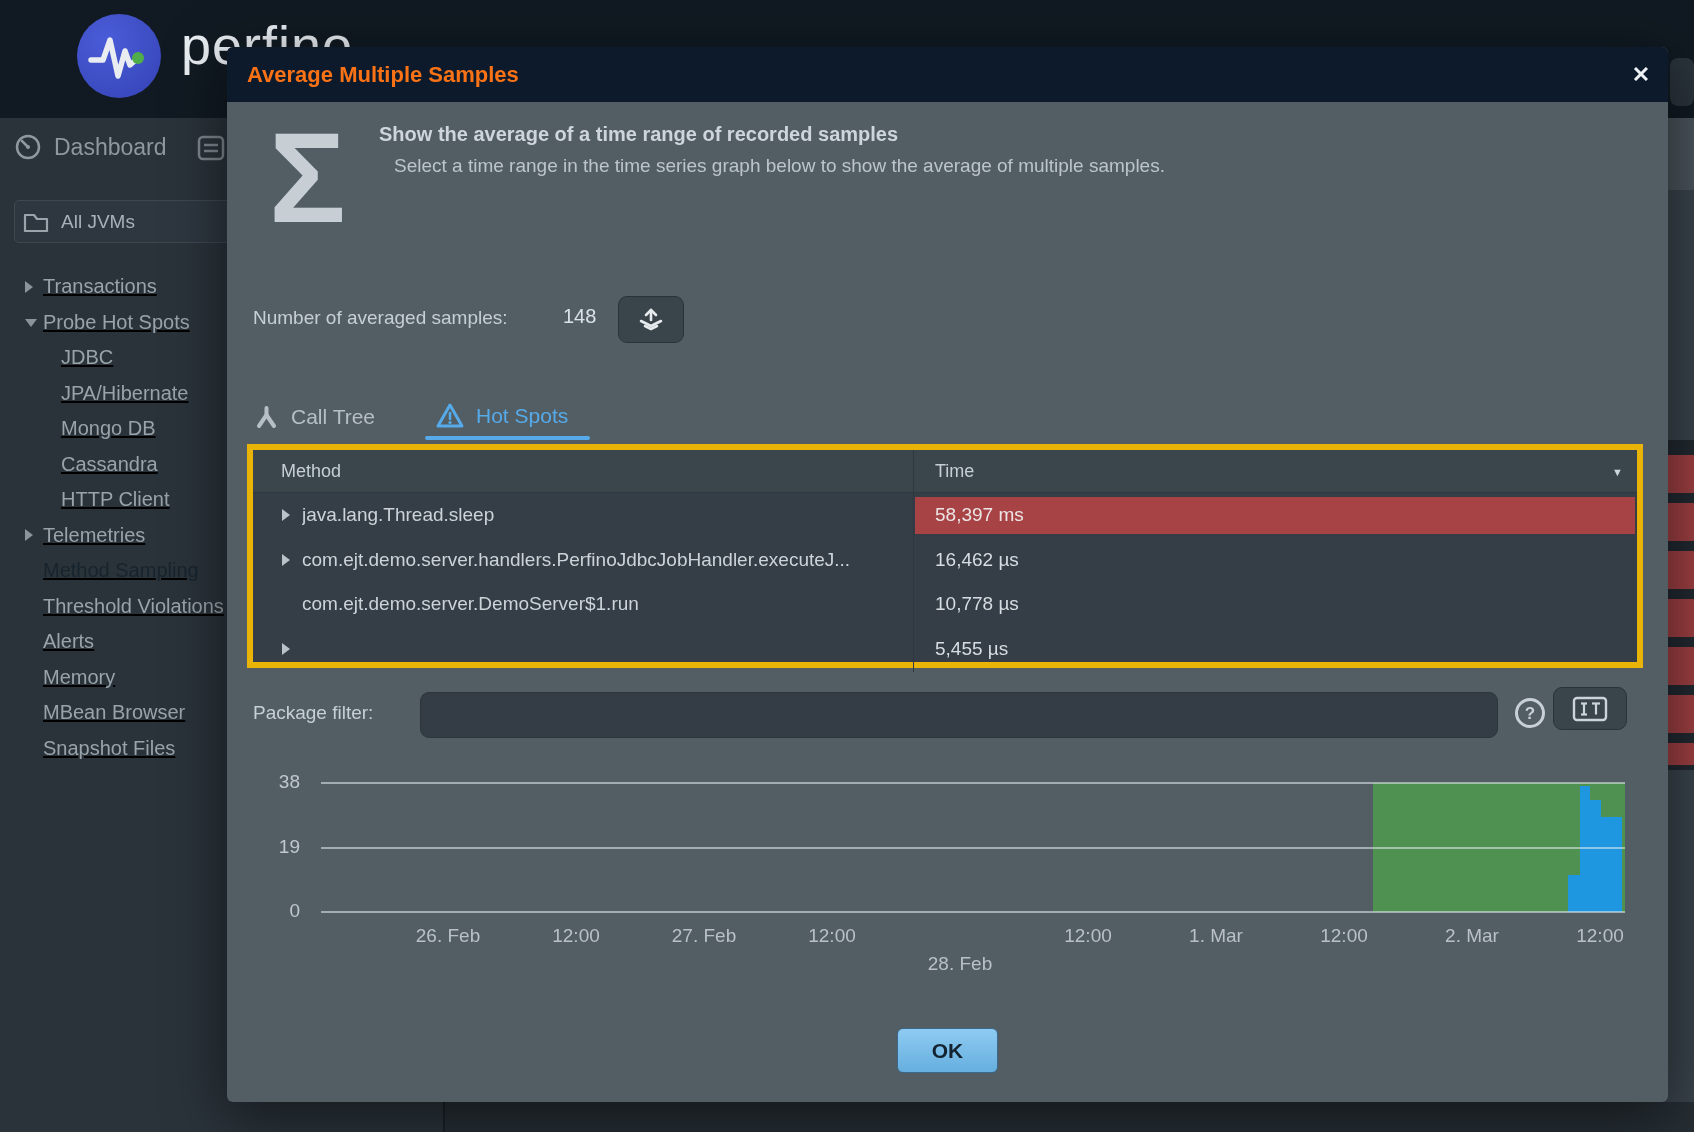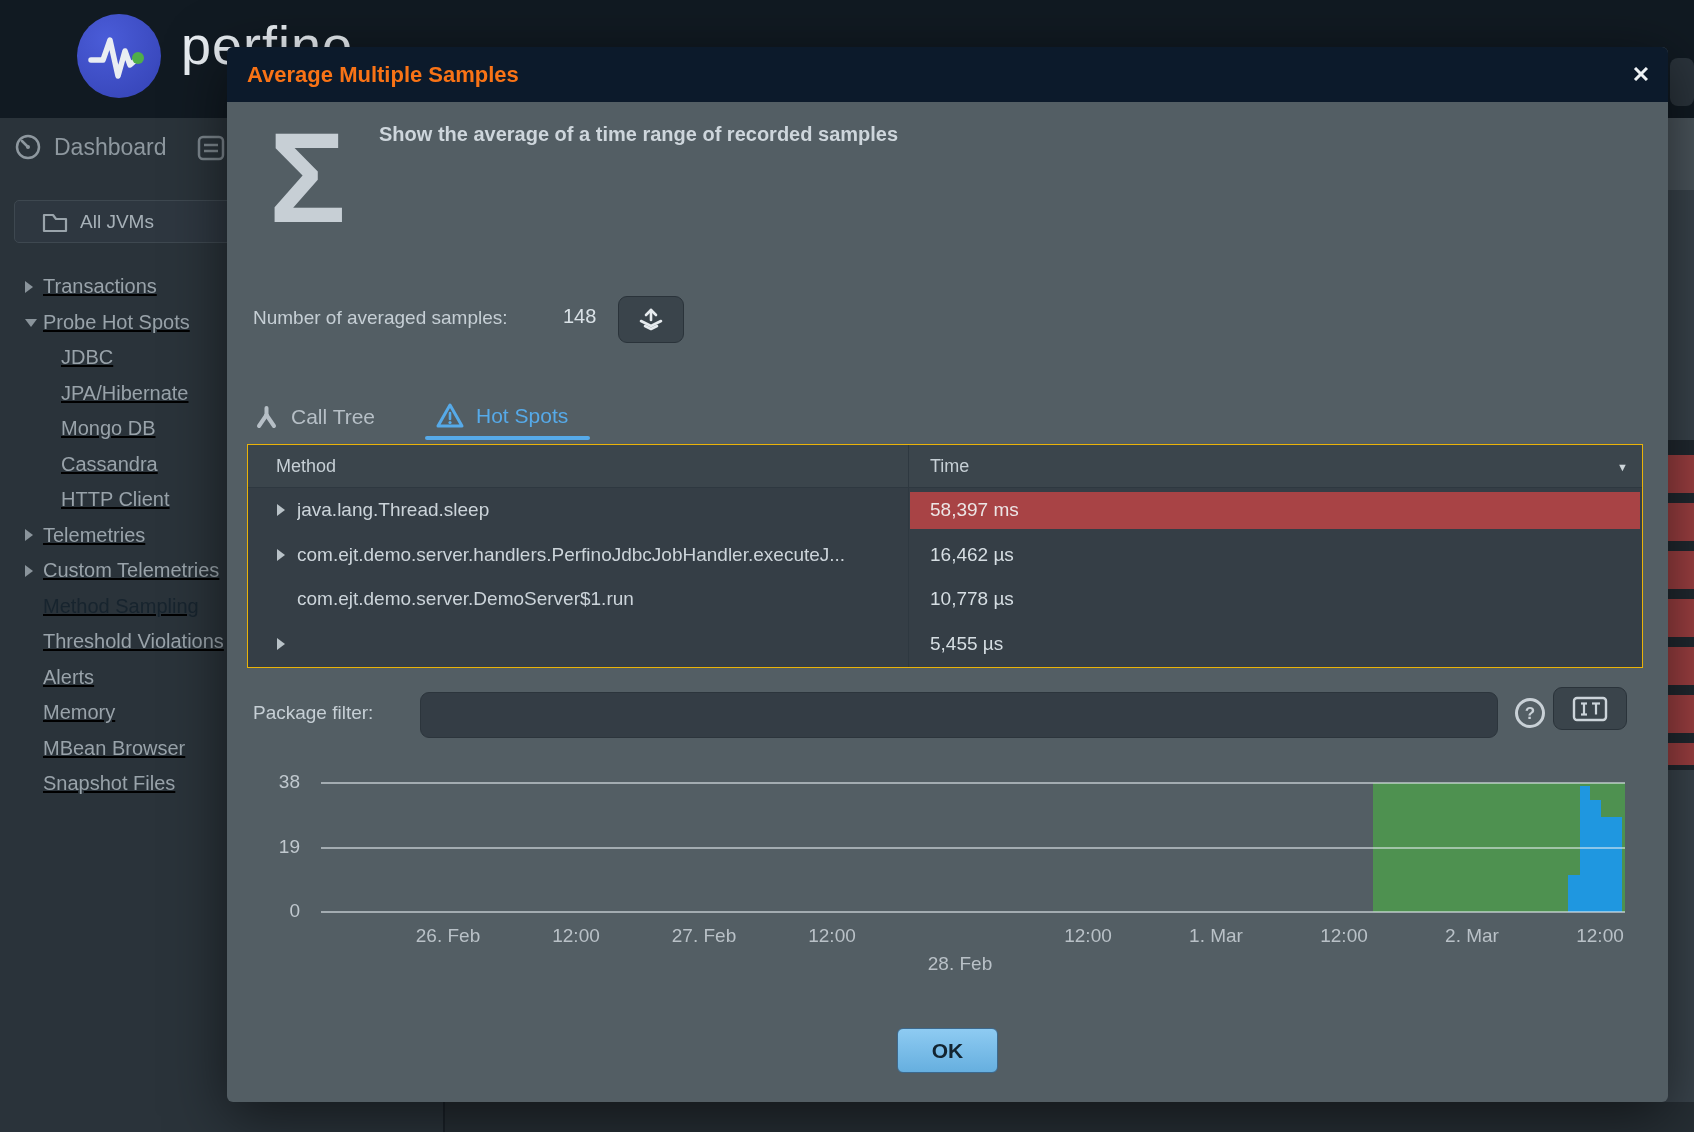--- a/index.html
+++ b/index.html
@@ -23,21 +23,21 @@
   .red-bar-bg { position:absolute; left:0; width:1249px; height:38px; background:#9c3f41; }
   .bg-btn-edge { position:absolute; left:1670px; top:58px; width:24px; height:48px;
                  background:#2b343c; border-radius:8px; }
 
   .nav-dashboard { position:absolute; left:14px; top:15px; display:flex; align-items:center; gap:12px; }
   .nav-dashboard .lbl { font-size:23px; color:#8e989f; }
   .partial-icon { position:absolute; left:197px; top:17px; }
 
   .jvm-box { position:absolute; left:14px; top:82px; width:230px; height:43px; background:#2e3740;
              border:1px solid #3e4850; border-radius:5px; display:flex; align-items:center; gap:12px;
-             padding-left:27px; }
+             padding-left:8px; }
   .jvm-box .lbl { font-size:19px; color:#a7b1b8; }
 
   .side-list { position:absolute; left:0; top:151px; width:443px;text-decoration:underline; }
   .side-item { position:relative; height:35.5px; display:flex; align-items:center;
                padding-left:43px; font-size:20px; color:#99a3aa; }
   .side-item.lvl1 { padding-left:61px; }
   .side-item .caret { position:absolute; left:25px; top:50%; width:0; height:0; }
   .caret.right { margin-top:-6px; border-top:6px solid transparent; border-bottom:6px solid transparent;
                  border-left:8px solid #8a949b; }
   .caret.down  { margin-top:-3px; border-left:6px solid transparent; border-right:6px solid transparent;
@@ -69,21 +69,21 @@
 
   .tab { position:absolute; display:flex; align-items:center; gap:11px; cursor:pointer; }
   .tab-calltree { left:26px; top:357px; }
   .tab-hotspots { left:208px; top:355px; }
   .tab .lbl { font-size:21px; color:#b6bfc6; }
   .tab-hotspots .lbl { color:#56aae9; }
   .tab-underline { position:absolute; left:198px; top:389px; width:165px; height:4px; background:#56aae9;
                    border-radius:2px; }
 
   .htable { position:absolute; left:20px; top:397px; width:1396px; height:224px; background:#353e46;
-            border:1px solid #eab308; }
+            border:6px solid #eab308; }
   .htable-head { position:relative; height:43px; background:#3b454c; border-bottom:1px solid #2e3840; }
   .col-method-h { position:absolute; left:28px; top:0; line-height:43px; font-size:18px; color:#c6cfd5; }
   .col-time-h { position:absolute; left:682px; top:0; line-height:43px; font-size:18px; color:#c6cfd5; }
   .sort-icon { position:absolute; right:14px; top:16px; font-size:11px; color:#cdd5da; cursor:pointer; }
   .col-divider { position:absolute; left:660px; top:0; width:1px; height:222px; background:#2e3840; }
   .hrow { position:relative; height:44.5px; cursor:pointer; }
   .hrow .caret { position:absolute; left:29px; top:50%; margin-top:-6px; width:0; height:0;
                  border-top:6px solid transparent; border-bottom:6px solid transparent;
                  border-left:8px solid #b9c2c8; }
   .hrow .mcell { position:absolute; left:49px; top:0; line-height:44.5px; font-size:19px; color:#ccd4da;
@@ -194,24 +194,20 @@
       <div class="side-item lvl1">
         <span>Cassandra</span>
       </div>
       <div class="side-item lvl1">
         <span>HTTP Client</span>
       </div>
       <div class="side-item">
         <span class="caret right"></span>
         <span>Telemetries</span>
       </div>
-      <div class="side-item">
-        <span class="caret right"></span>
-        <span>Custom Telemetries</span>
-      </div>
       <div class="side-item selected">
         <span>Method Sampling</span>
       </div>
       <div class="side-item">
         <span>Threshold Violations</span>
       </div>
       <div class="side-item">
         <span>Alerts</span>
       </div>
       <div class="side-item">
@@ -227,20 +223,21 @@
   </div>
 
   <div class="modal">
     <div class="modal-header">
       <div class="modal-title">Average Multiple Samples</div>
       <div class="modal-close">✕</div>
     </div>
 
     <div class="sigma">Σ</div>
     <div class="info-heading">Show the average of a time range of recorded samples</div>
+    <div class="info-sub">Select a time range in the time series graph below to show the average of multiple samples.</div>
 
     <div class="samples-label">Number of averaged samples:</div>
     <div class="samples-value">148</div>
     <div class="export-btn">
       <svg width="28" height="26">
         <line x1="14" y1="3" x2="14" y2="13" stroke="#e6ebee" stroke-width="2.6" stroke-linecap="round"></line>
         <polyline points="9,8 14,3 19,8" fill="none" stroke="#e6ebee" stroke-width="2.6" stroke-linecap="round" stroke-linejoin="round"></polyline>
         <polyline points="4,14 14,19 24,14" fill="none" stroke="#e6ebee" stroke-width="2.6" stroke-linecap="round" stroke-linejoin="round"></polyline>
         <polyline points="8,19 14,22 20,19" fill="none" stroke="#e6ebee" stroke-width="2.6" stroke-linecap="round" stroke-linejoin="round"></polyline>
       </svg>

